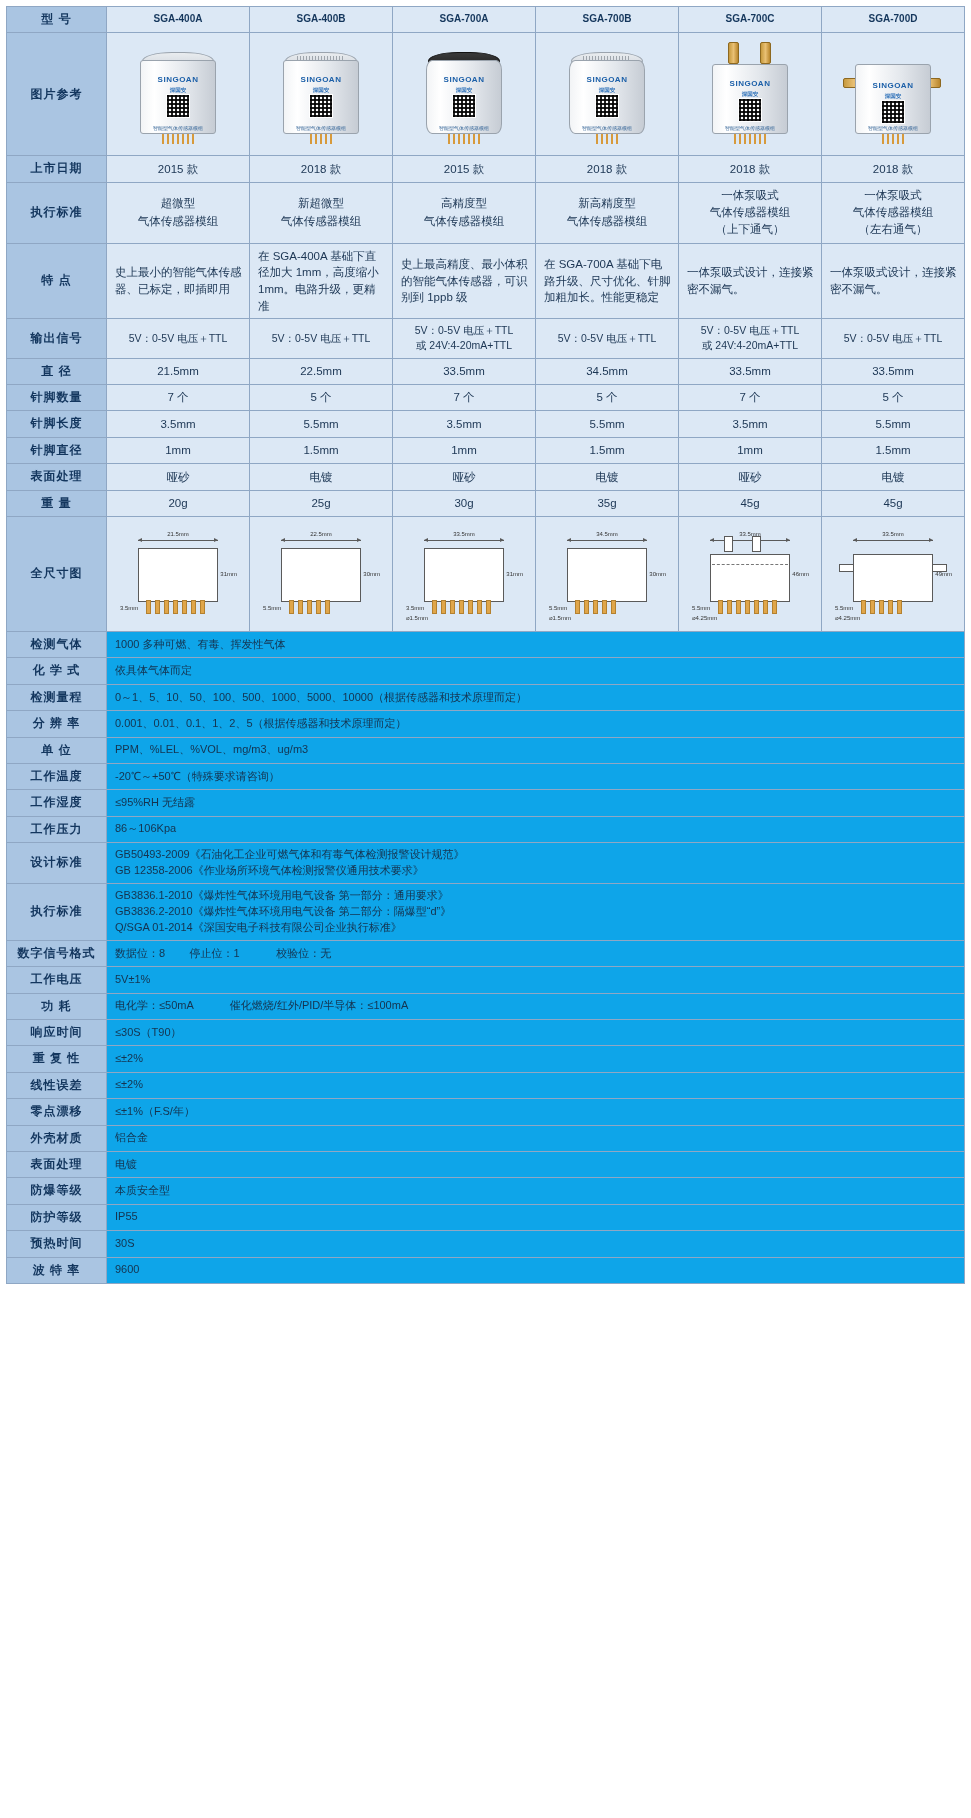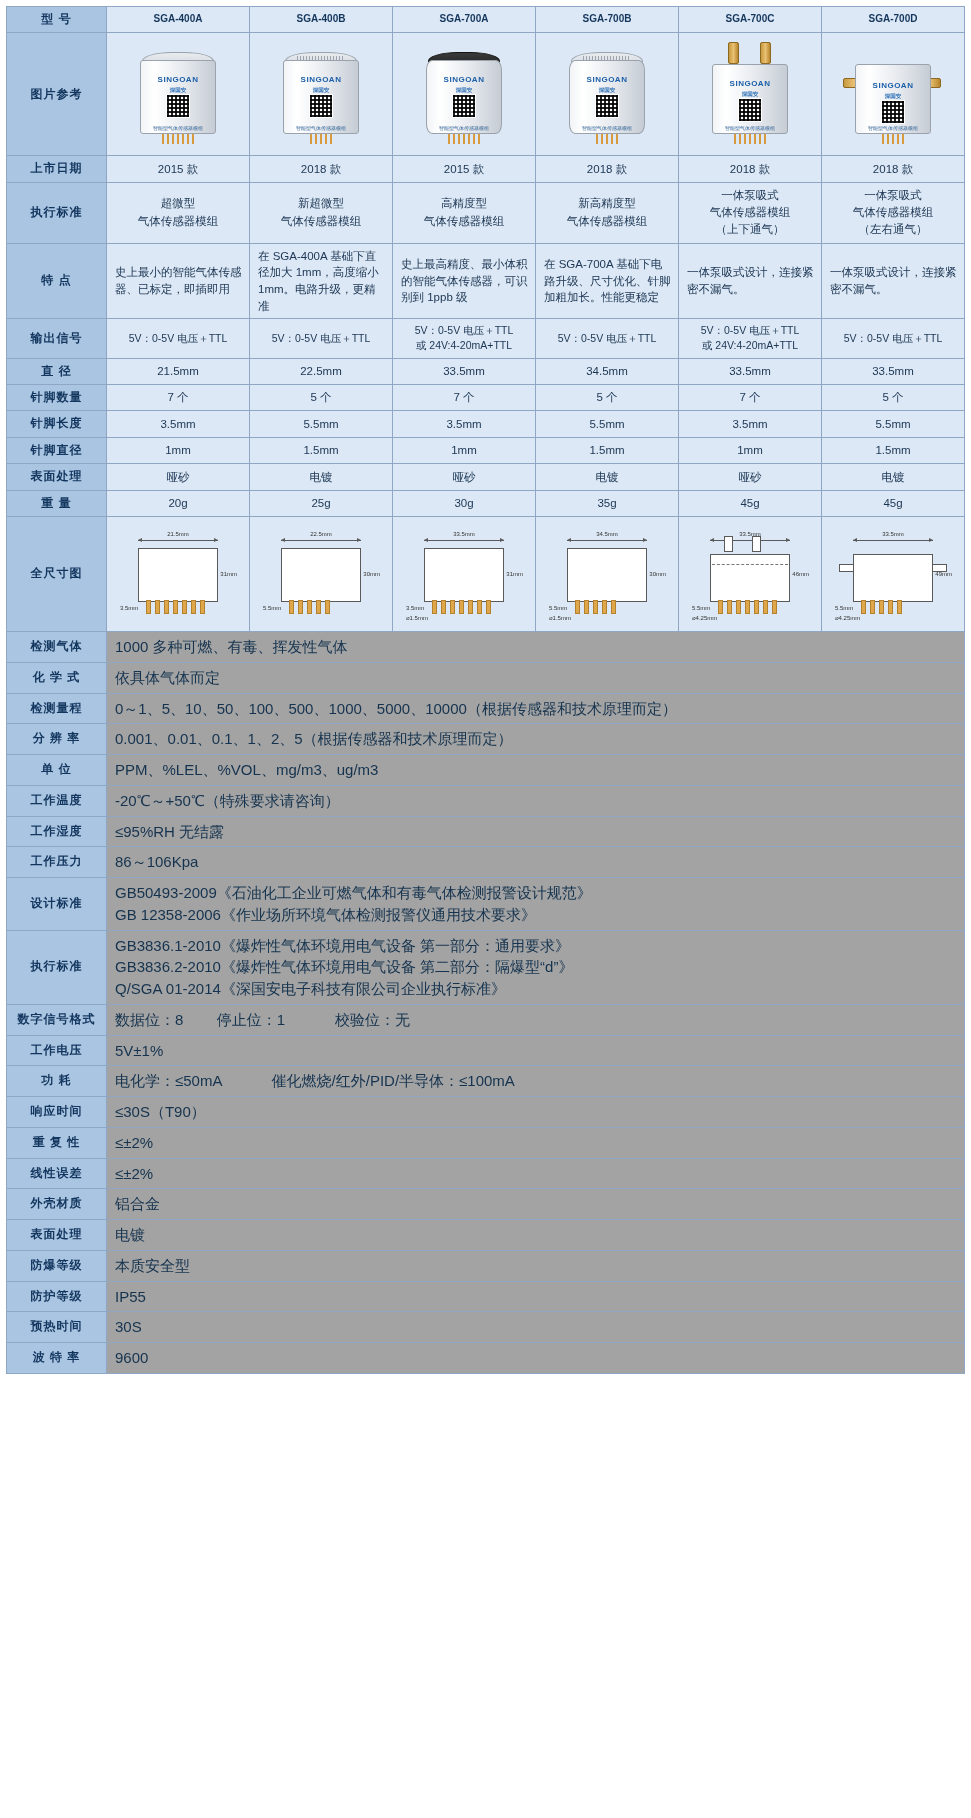--- a/index.html
+++ b/index.html
@@ -35,25 +35,25 @@
     width:100px;
     letter-spacing:1px;
   }
   .cell{
     background:#dce8f5;
     text-align:center;
     color:#1b3553;
   }
   .cell.left{ text-align:left; padding-left:8px;}
   .white{
-    background:#a3a3a3;
+    background:#0ea5e9;
     text-align:left;
     padding-left:8px;
     color:#15334f;
-    font-size:15px;
+    font-size:11px;
   }
   .hdr{
     background:#dce8f5;
     text-align:center;
     font-weight:bold;
     font-size:10px;
     color:#14365c;
   }
   .imgcell{
     background:#dce8f5;
@@ -629,20 +629,24 @@
   </tr>
   <tr>
     <td class="lbl">重 复 性</td>
     <td class="white" colspan="6">≤±2%</td>
   </tr>
   <tr>
     <td class="lbl">线性误差</td>
     <td class="white" colspan="6">≤±2%</td>
   </tr>
   <tr>
+    <td class="lbl">零点漂移</td>
+    <td class="white" colspan="6">≤±1%（F.S/年）</td>
+  </tr>
+  <tr>
     <td class="lbl">外壳材质</td>
     <td class="white" colspan="6">铝合金</td>
   </tr>
   <tr>
     <td class="lbl">表面处理</td>
     <td class="white" colspan="6">电镀</td>
   </tr>
   <tr>
     <td class="lbl">防爆等级</td>
     <td class="white" colspan="6">本质安全型</td>

